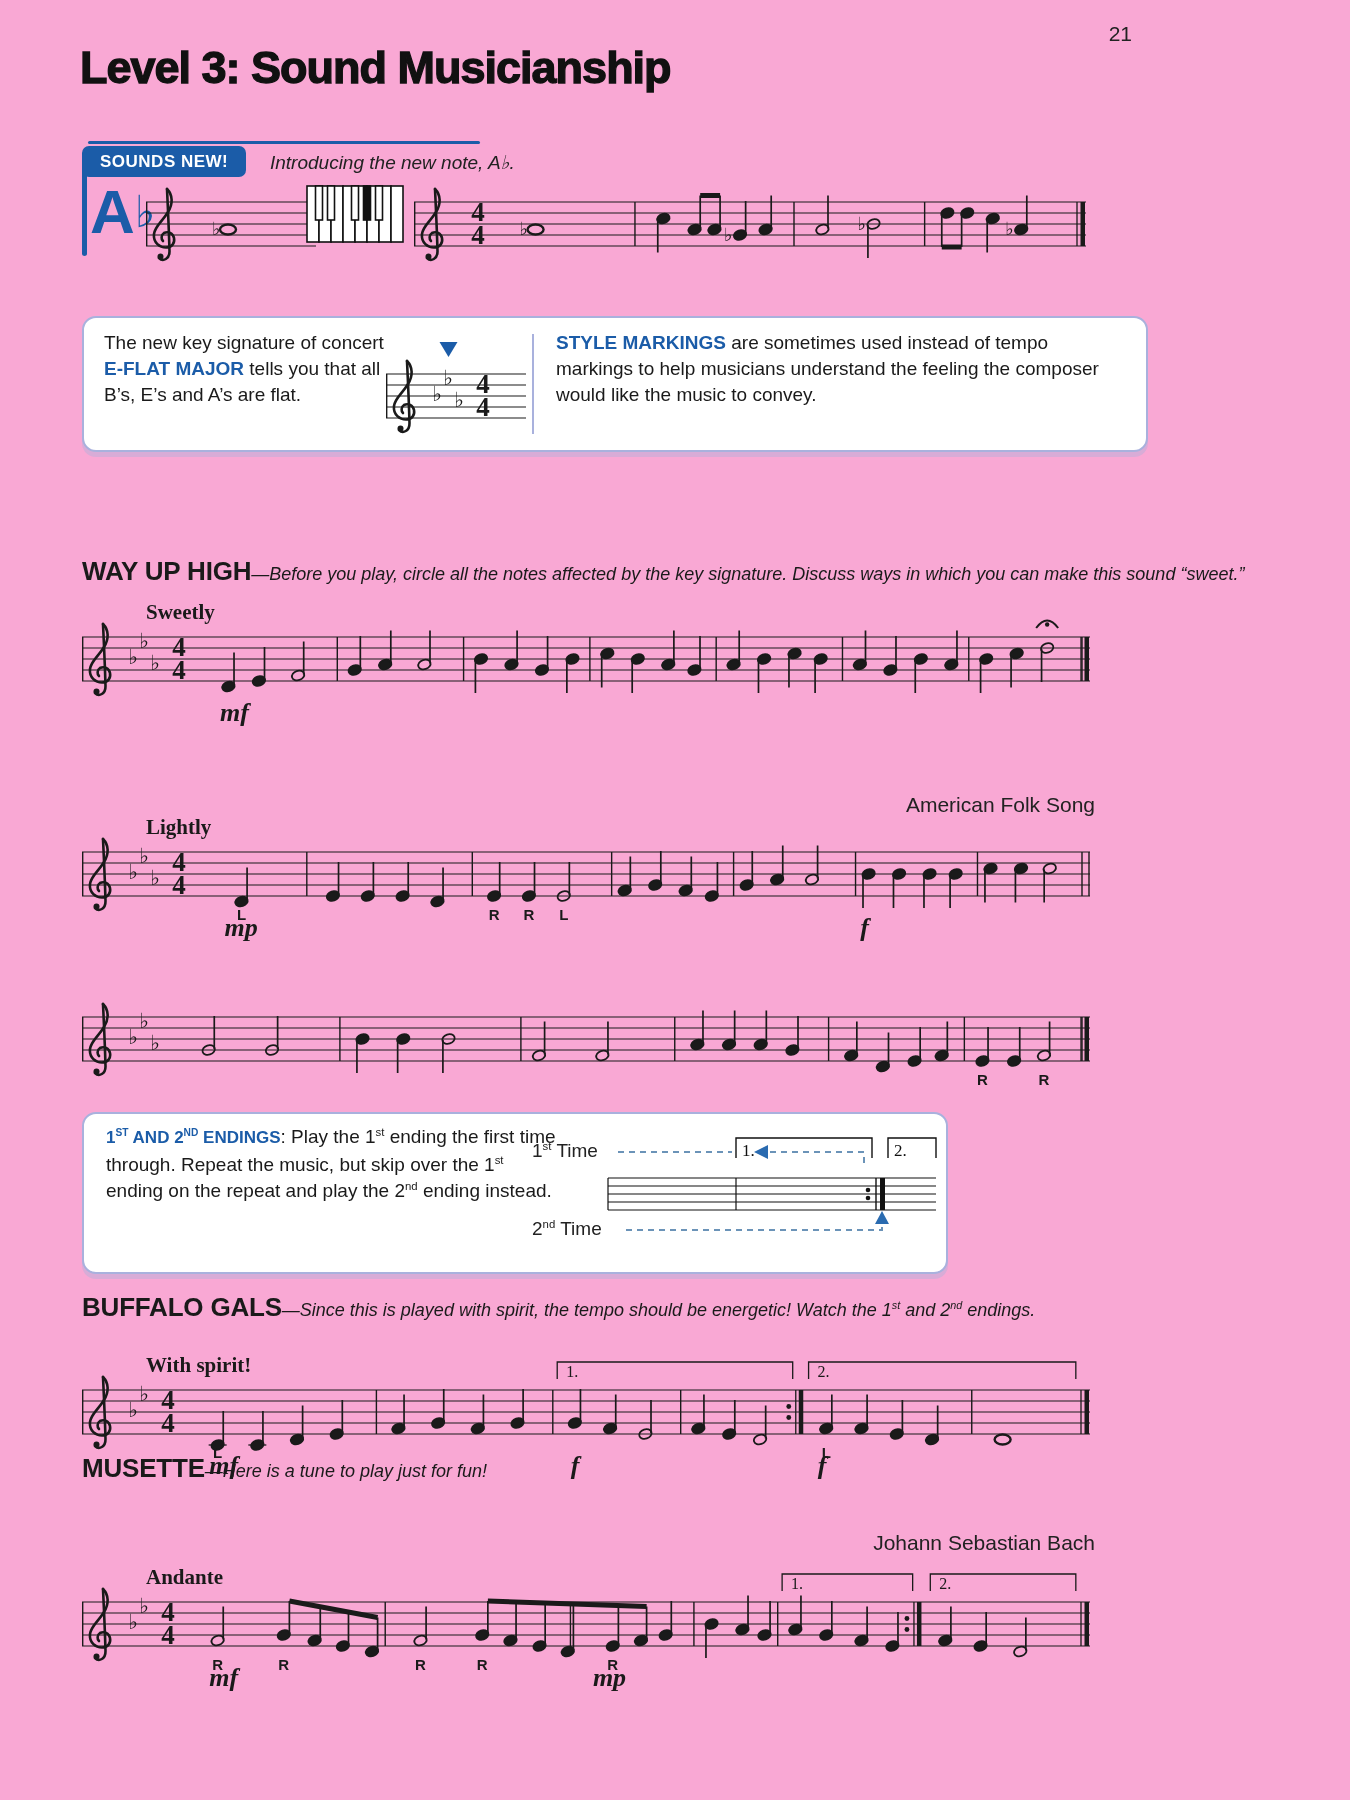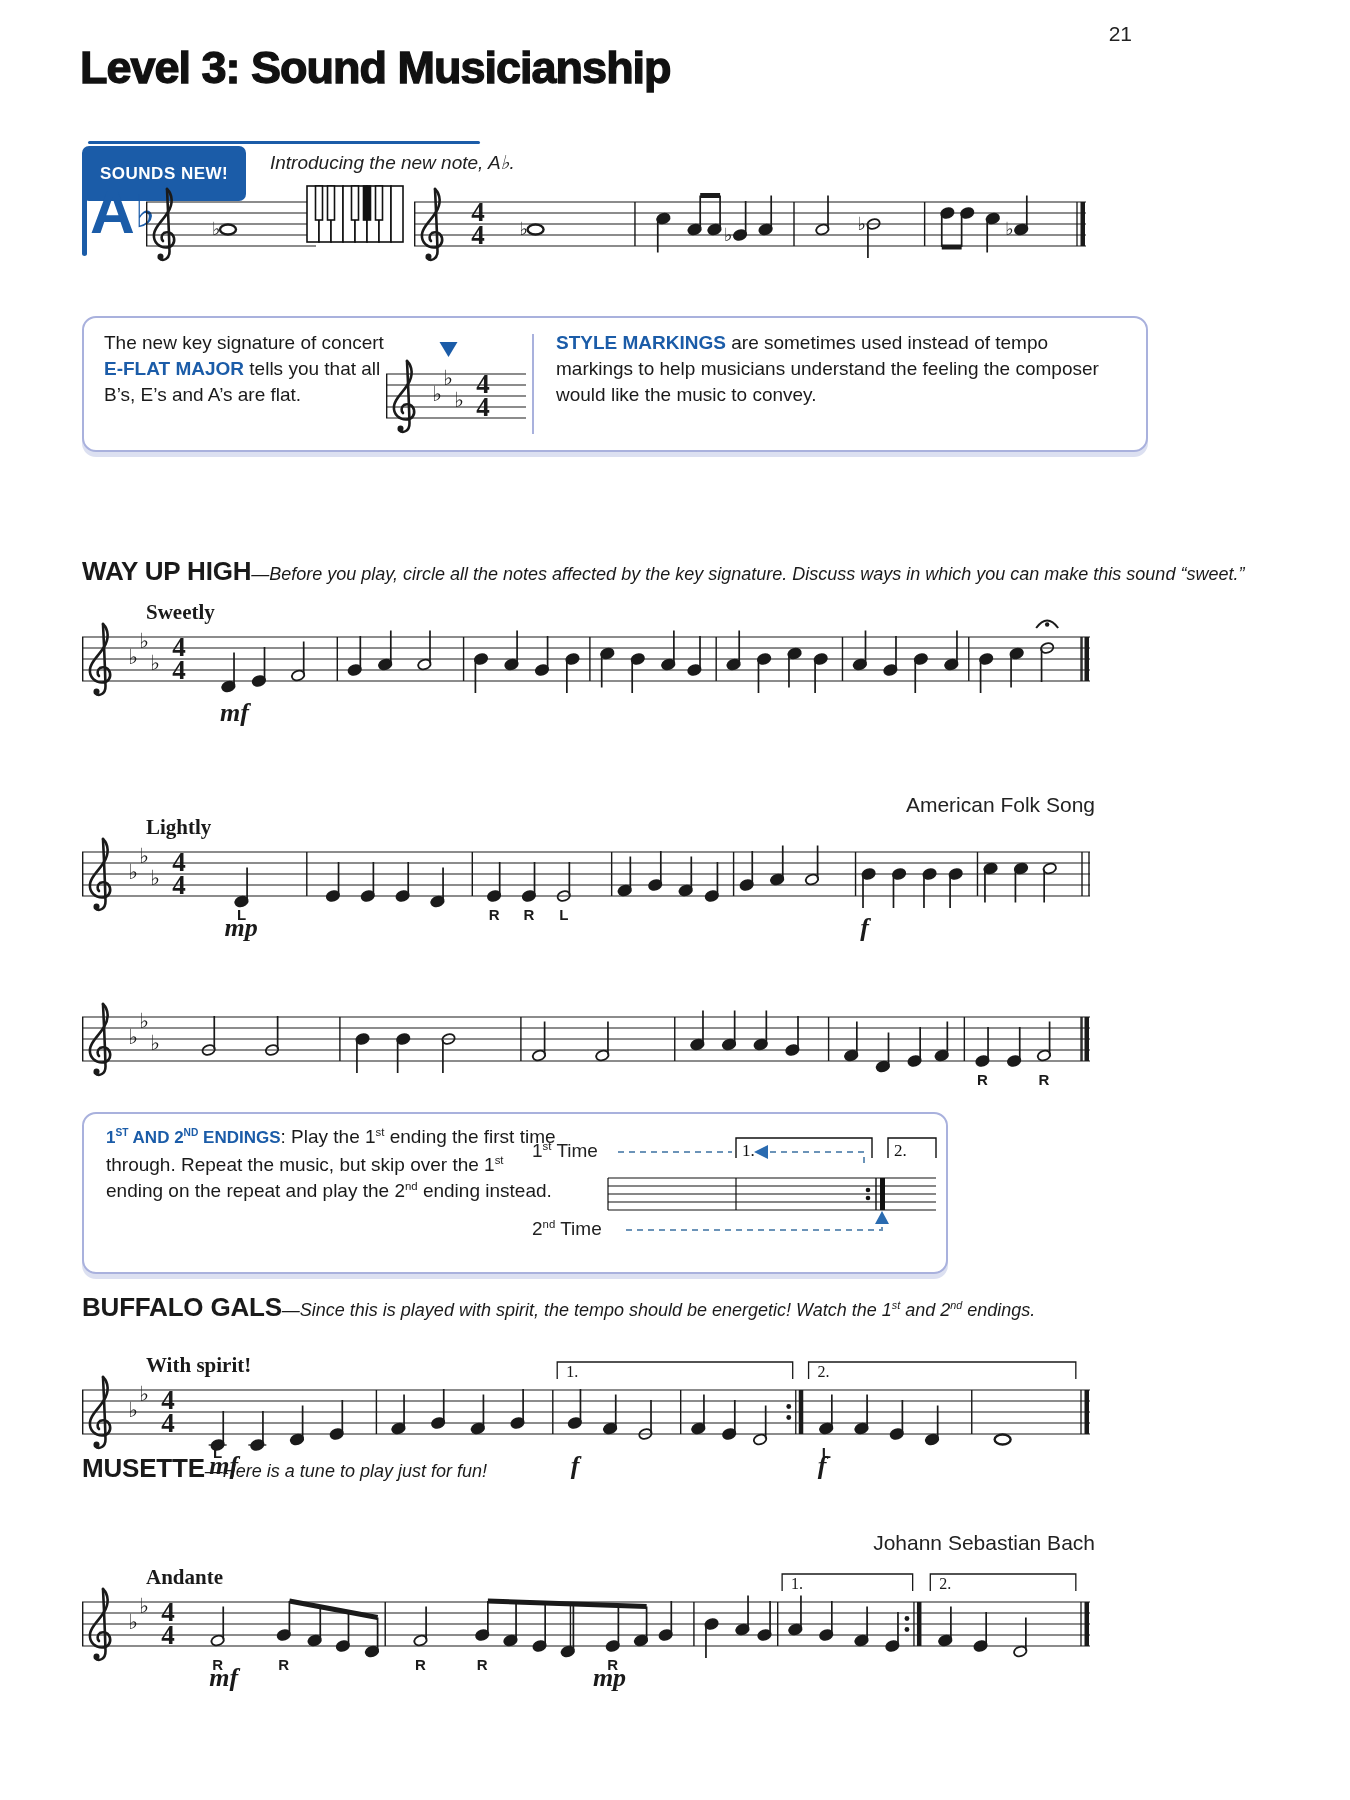--- a/index.html
+++ b/index.html
@@ -1,24 +1,24 @@
 <!DOCTYPE html>
 <html><head>
 <meta charset="utf-8">
 <style>
   html,body{margin:0;padding:0;background:#e8e8e8;}
-  .page{position:relative;width:1350px;height:1800px;background:#ffffff;overflow:hidden;
+  .page{position:relative;width:1350px;height:1800px;background:#f9a8d4;overflow:hidden;
         font-family:"Liberation Sans",sans-serif;color:#1a1a1a;}
   .abs{position:absolute;}
   .pagenum{top:22px;right:218px;font-size:21px;color:#222;}
   .title{left:80px;top:42px;font-size:45px;font-weight:bold;letter-spacing:-1px;color:#111;
          -webkit-text-stroke:1.3px #111;}
   .toprule{left:88px;top:141px;width:392px;height:3px;background:#1b5ca8;border-radius:2px;}
   .banner{left:82px;top:146px;height:31px;background:#1b5ca8;color:#fff;font-weight:bold;
-          font-size:17px;letter-spacing:.5px;padding:12px 18px;display:flex;align-items:center;
+          font-size:17px;letter-spacing:.5px;padding:0 18px;display:flex;align-items:center;
           border-radius:7px;}
   .banner-tail{left:82px;top:152px;width:5px;height:104px;background:#1b5ca8;border-radius:3px;}
   .sn-caption{left:270px;top:151px;font-size:19px;font-style:italic;color:#222;}
   .bignote{left:90px;top:182px;color:#1b5ca8;font-weight:bold;font-size:62px;line-height:60px;}
   .bignote .flat{font-size:44px;font-family:"DejaVu Sans",sans-serif;vertical-align:6px;}
   .infobox{left:82px;top:316px;width:1062px;height:132px;background:#fff;border:2px solid #a9b1dd;
            border-radius:14px;box-shadow:0 5px 0 rgba(168,178,220,.40);}
   .infobox .divider{position:absolute;left:448px;top:16px;width:2px;height:100px;background:#a9b1dd;}
   .ib-left{left:104px;top:330px;width:282px;font-size:19px;line-height:26px;}
   .ib-right{left:556px;top:330px;width:566px;font-size:19px;line-height:26px;}

